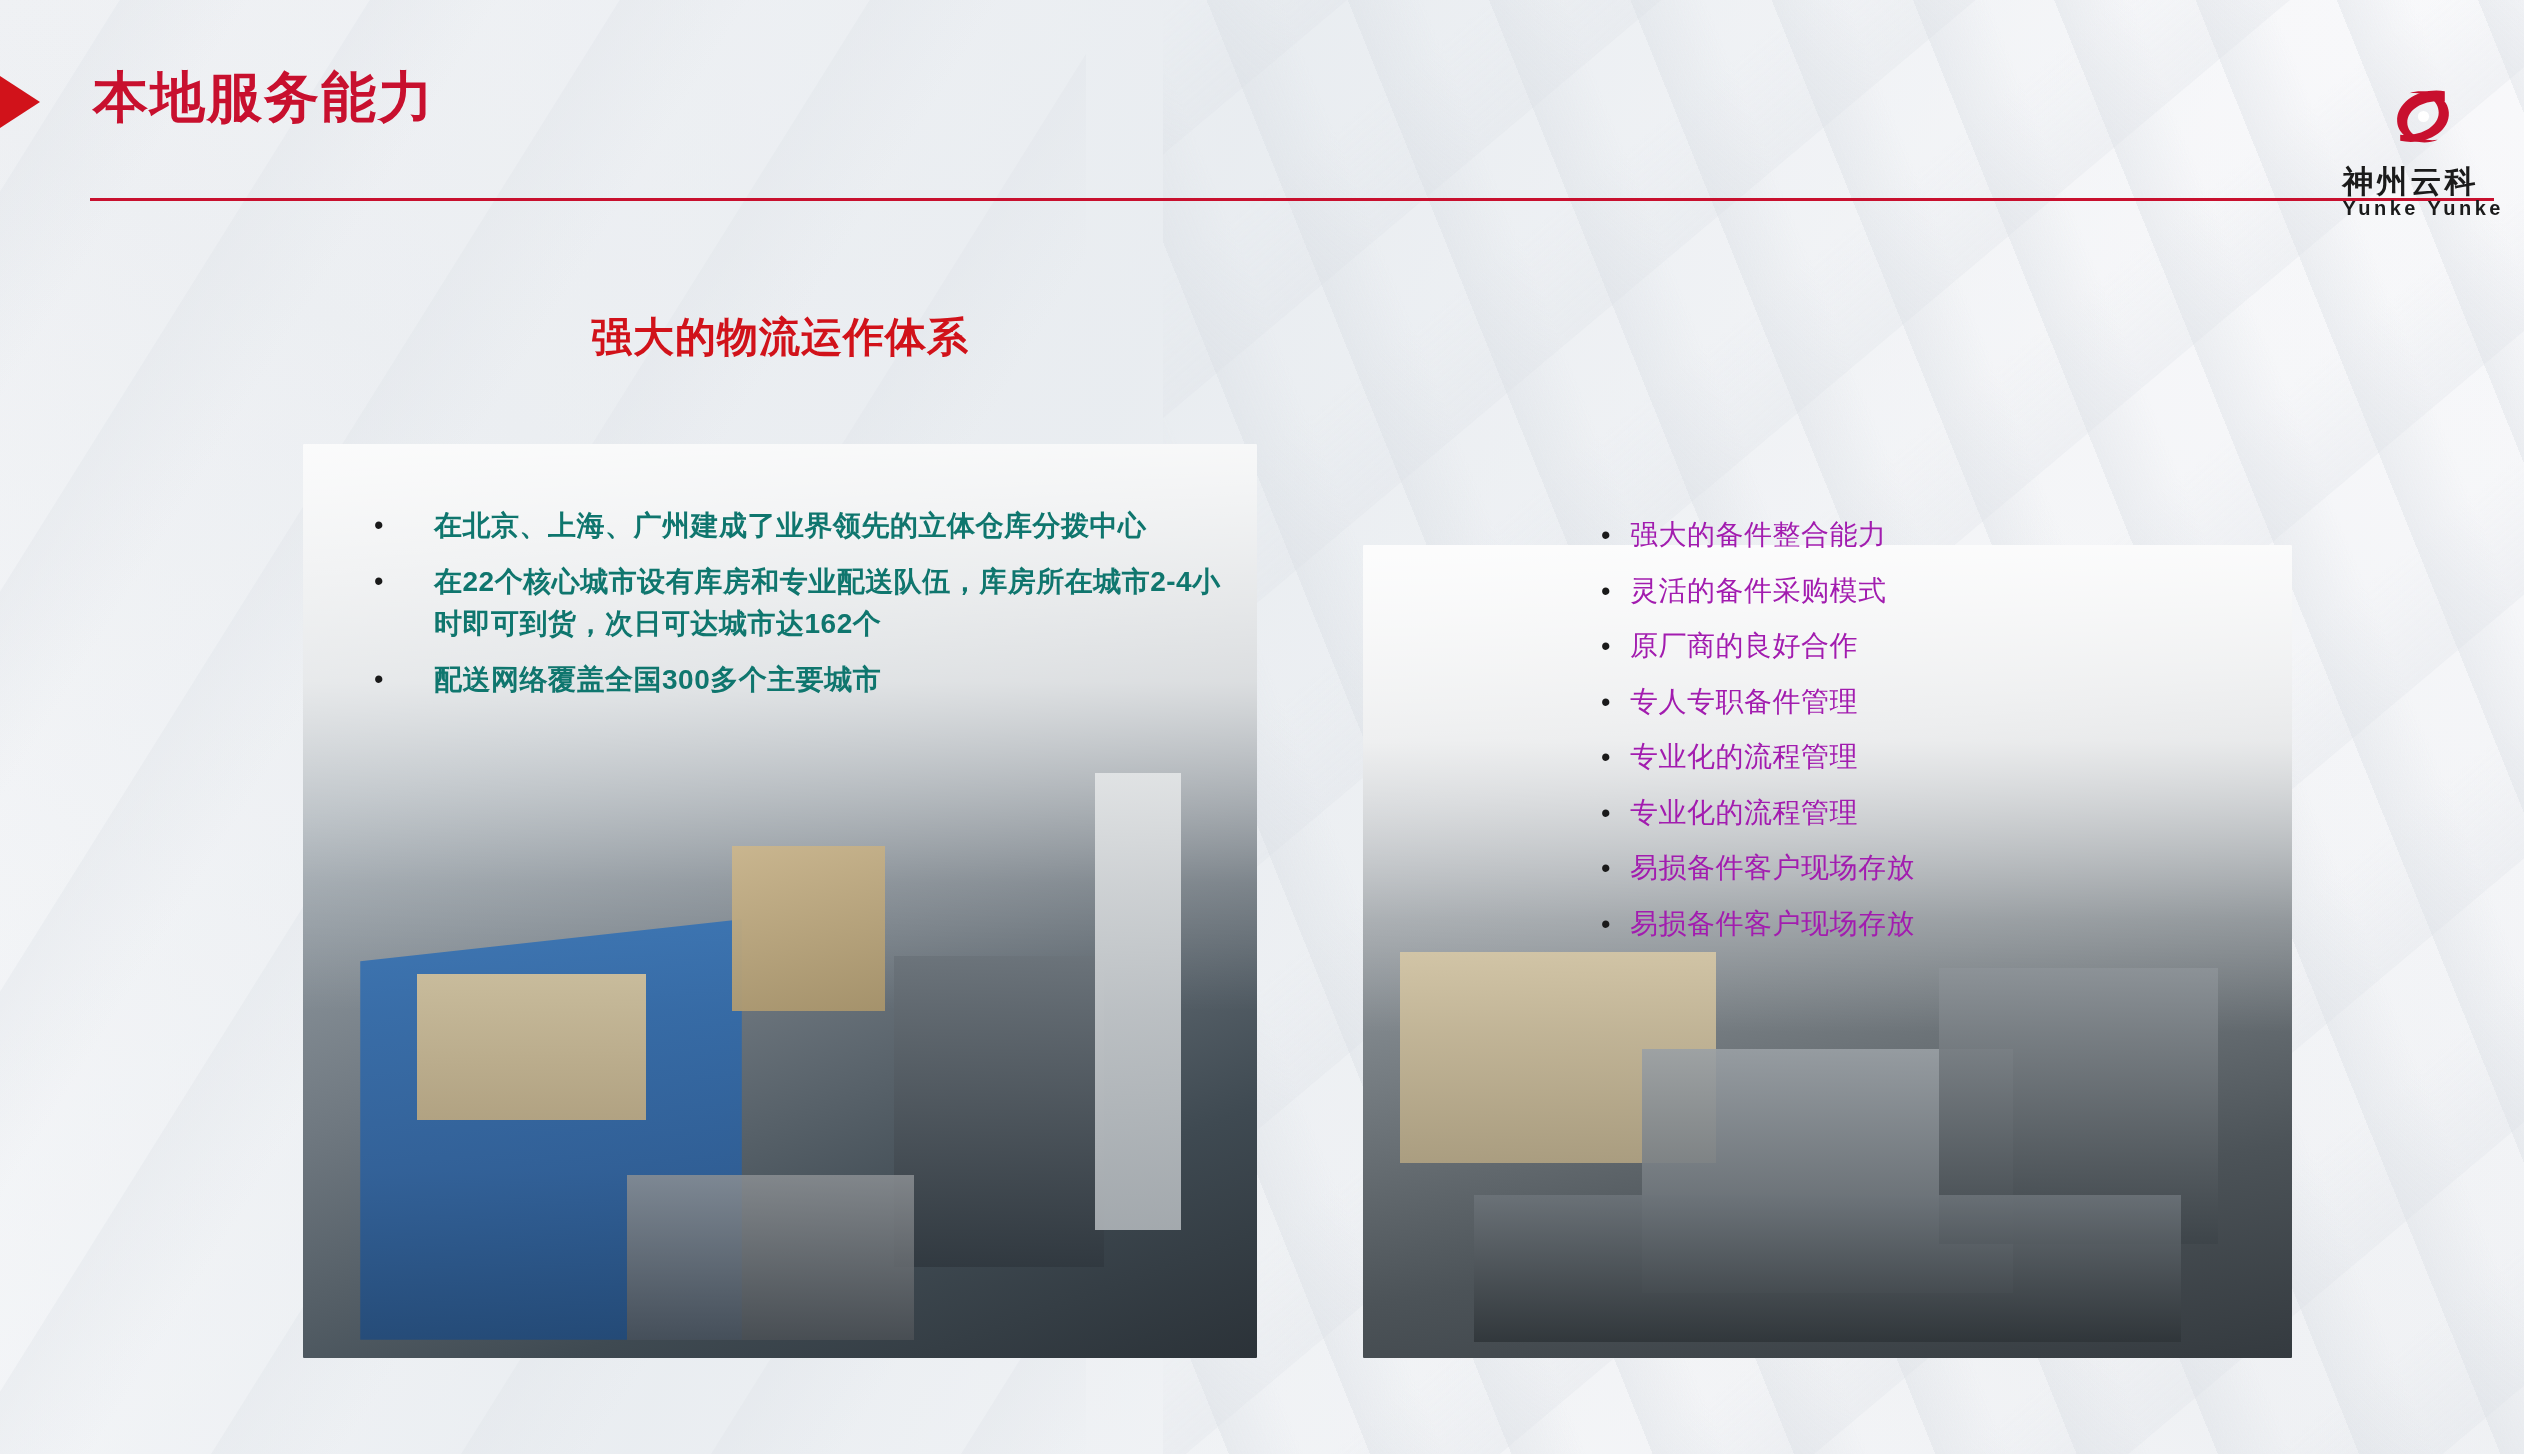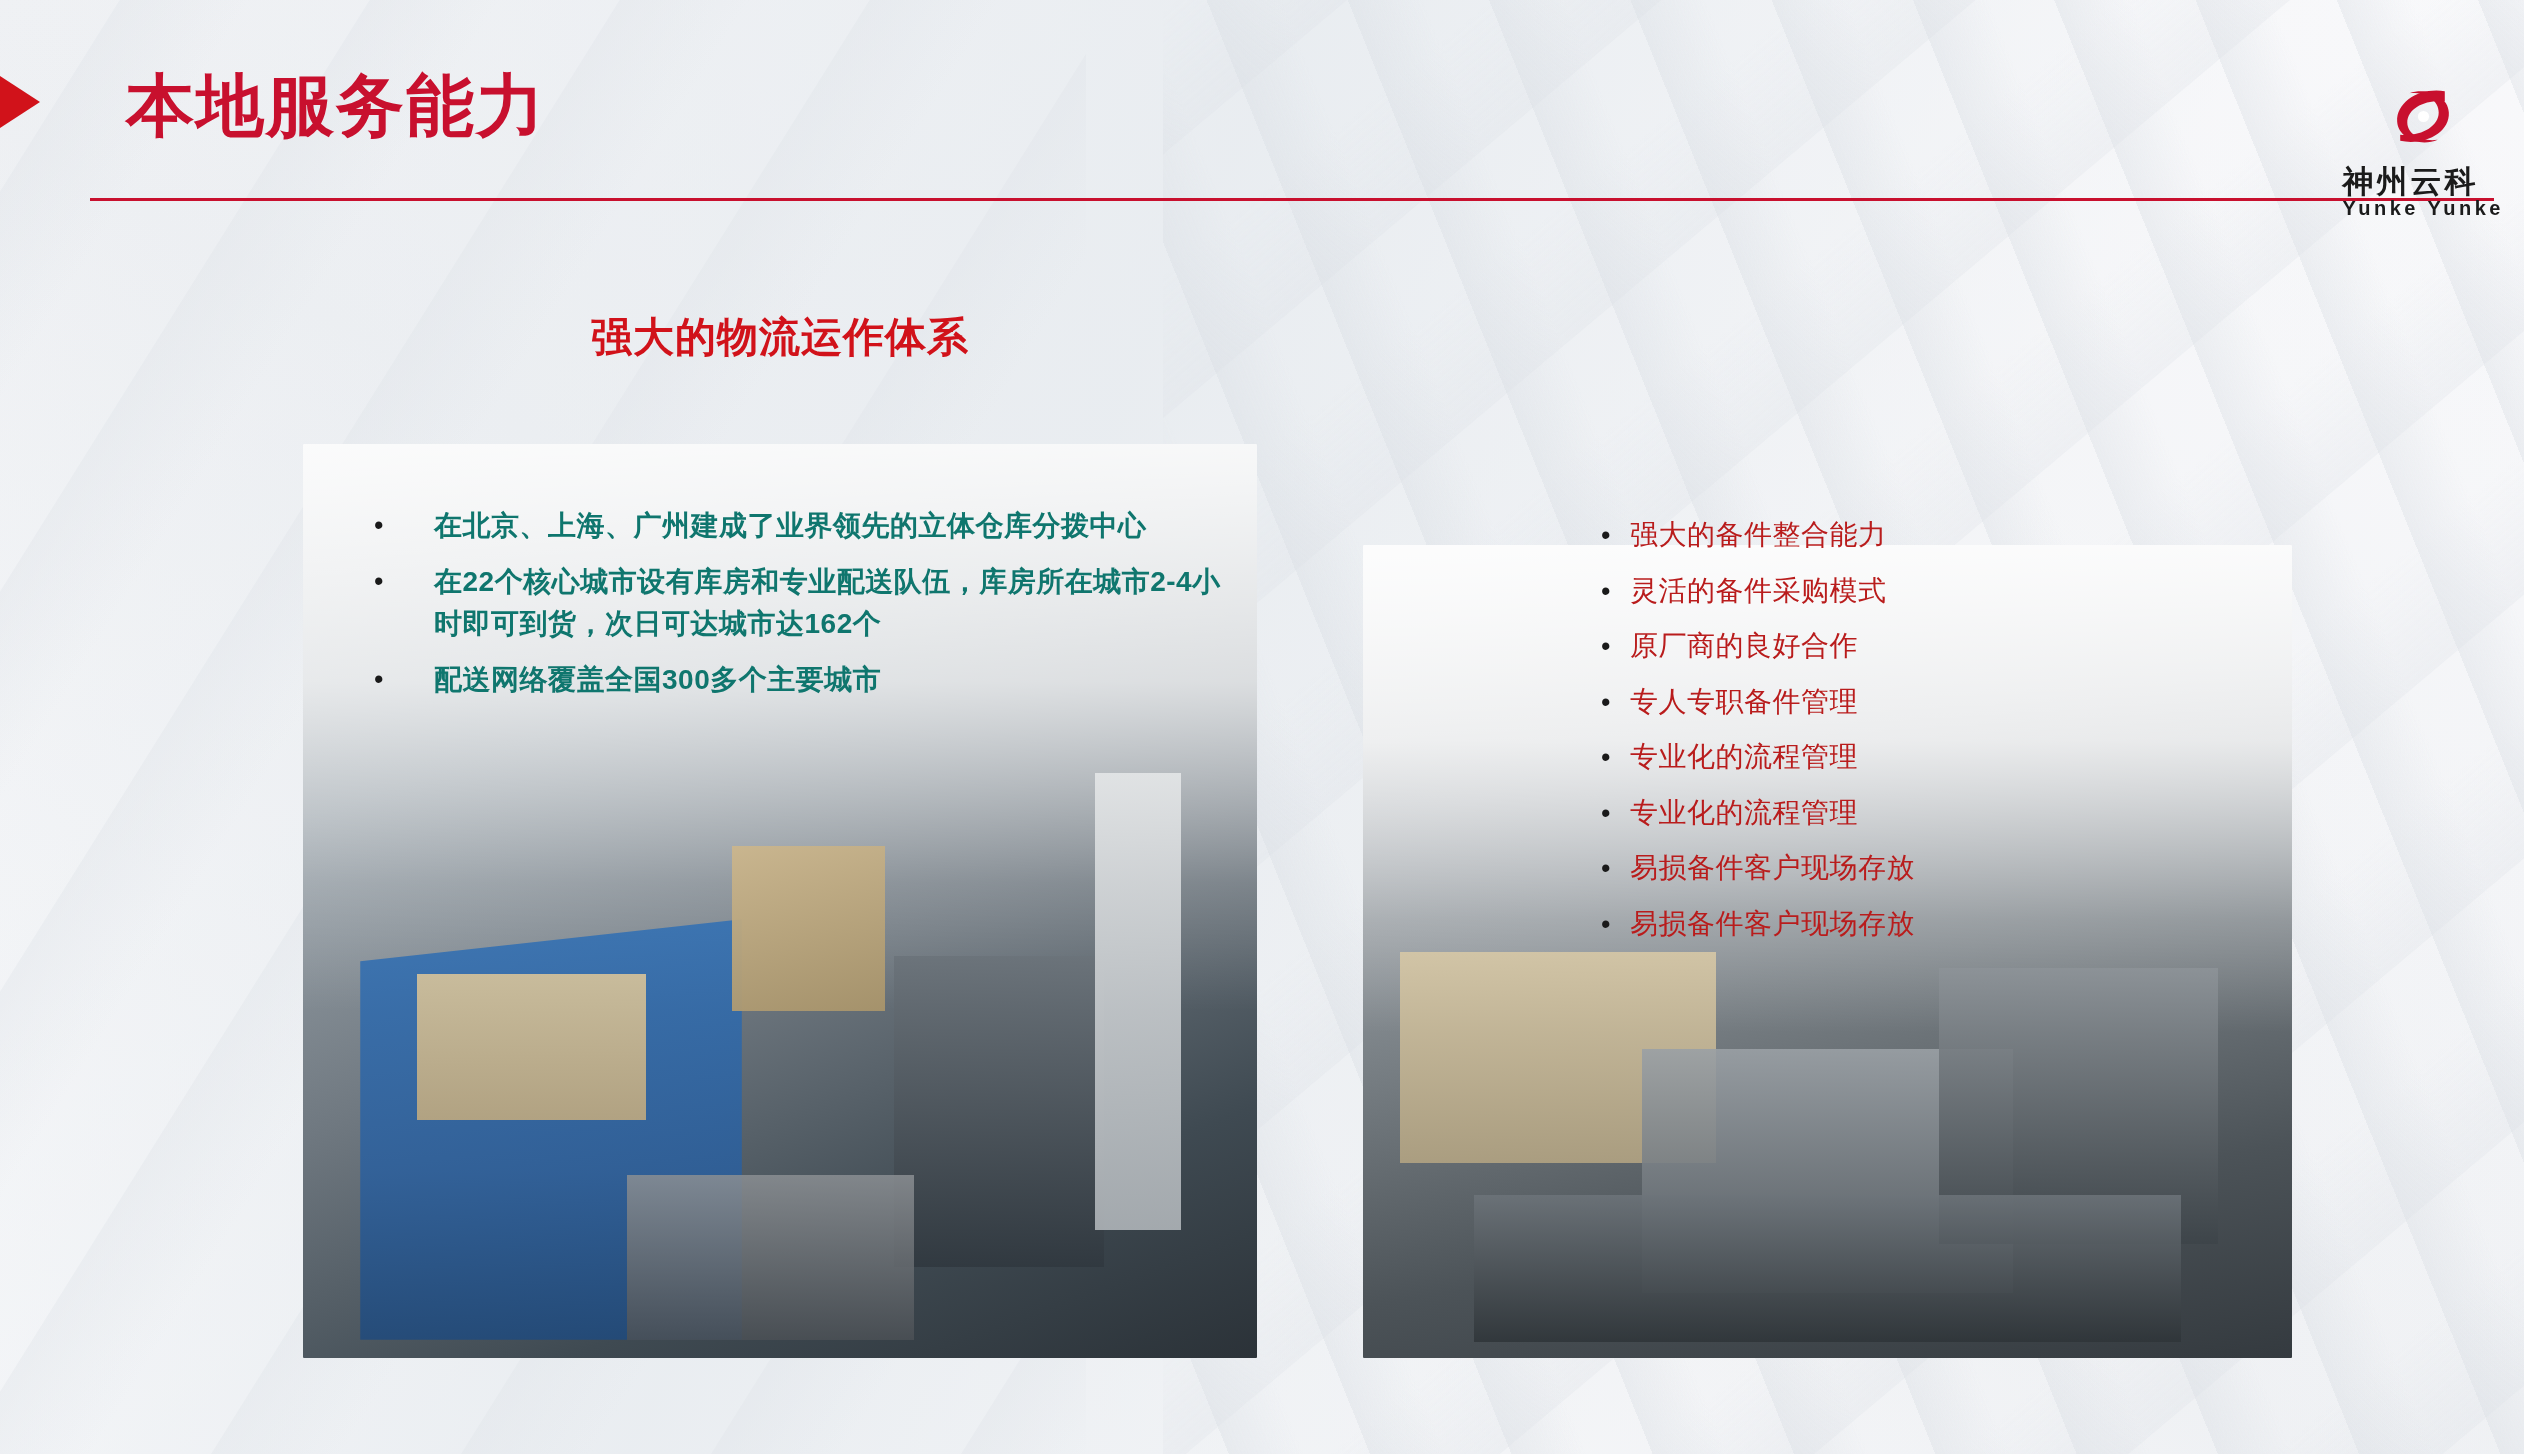--- a/index.html
+++ b/index.html
@@ -65,26 +65,25 @@
     width: 0;
     height: 0;
     border-top: 26px solid transparent;
     border-bottom: 26px solid transparent;
     border-left: 40px solid #d1121a;
   }
   .header-title {
     position: absolute;
     left: 93px;
     top: 61px;
-    font-size: 68px;
+    font-size: 55px;
     font-weight: bold;
     color: #c8102e;
     letter-spacing: 2px;
     white-space: nowrap;
-    margin-left: 33px;
   }
   .header-rule {
     position: absolute;
     left: 90px;
     top: 198px;
     width: 2404px;
     height: 2.5px;
     background: #c8102e;
   }
 
@@ -255,21 +254,21 @@
     font-size: 28px;
     line-height: 1.52;
     color: #0f766e;
     font-weight: bold;
     letter-spacing: 0.5px;
   }
   .bullets-right .bullet-text {
     font-weight: normal;
     font-size: 28px;
     line-height: 1.42;
-    color: #b91c1c;
+    color: #a21caf;
   }
   .bullets-right .bullet-row { margin-bottom: 15px; }
   .bullets-left .bullet-row { margin-bottom: 13px; }
 </style>
 </head>
 <body>
 
 <div class="slide">
 
   <div class="bg-wash"></div>

